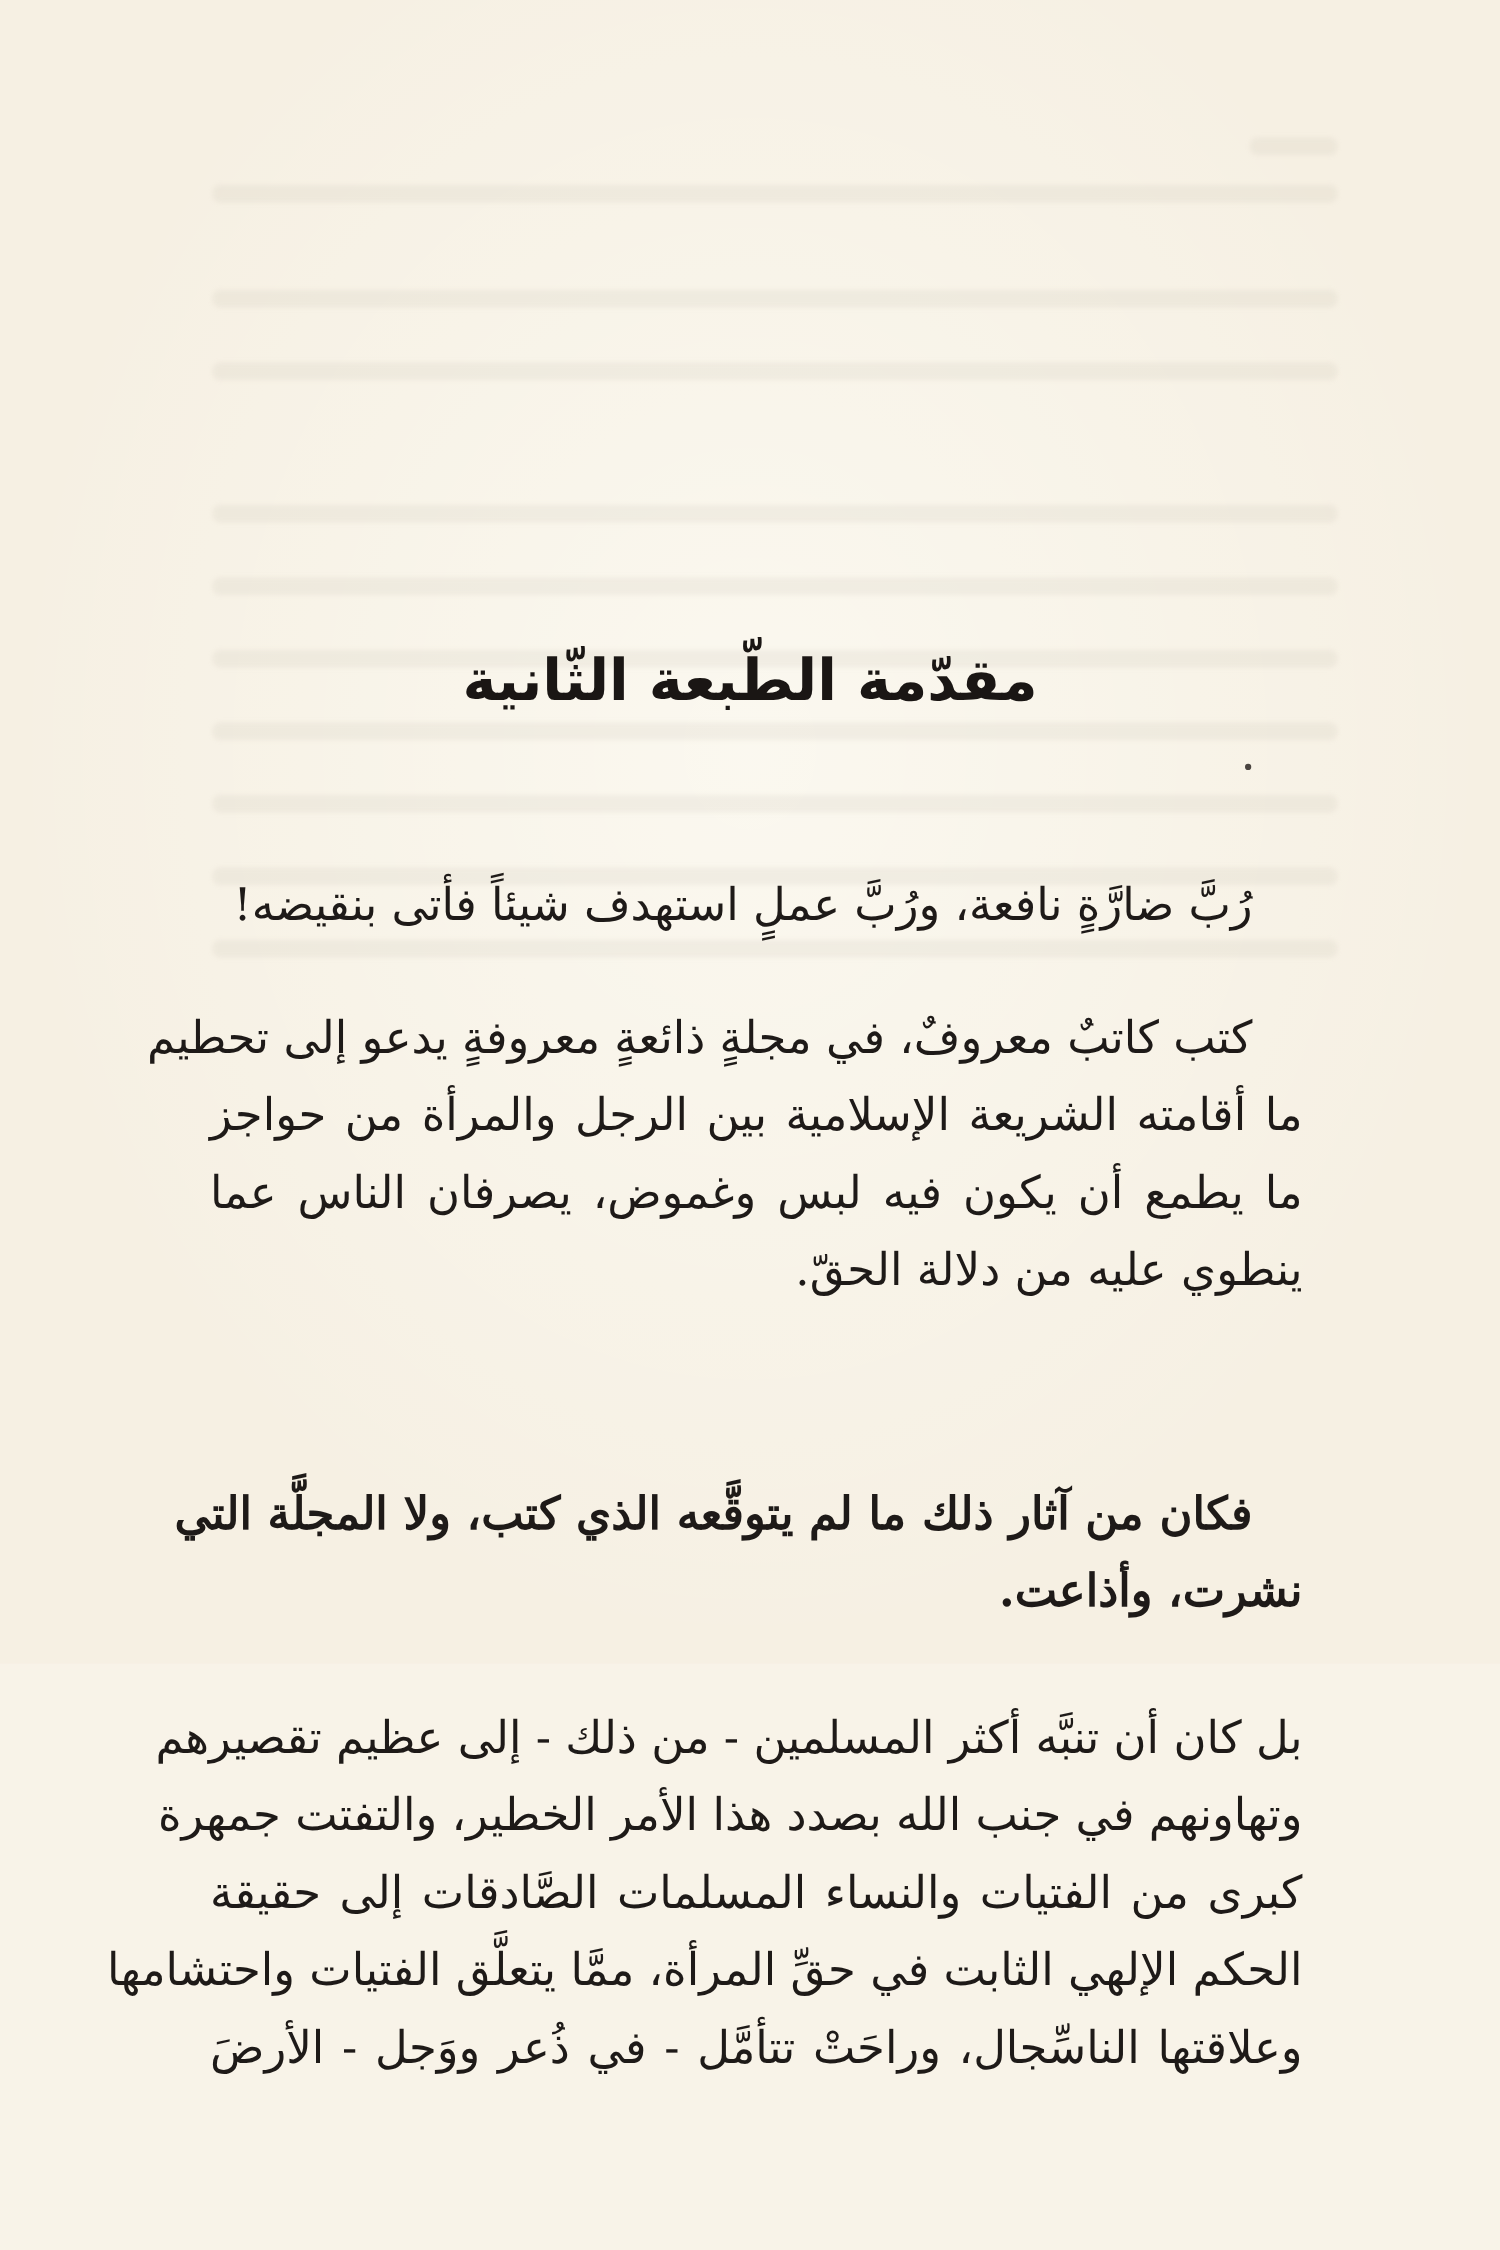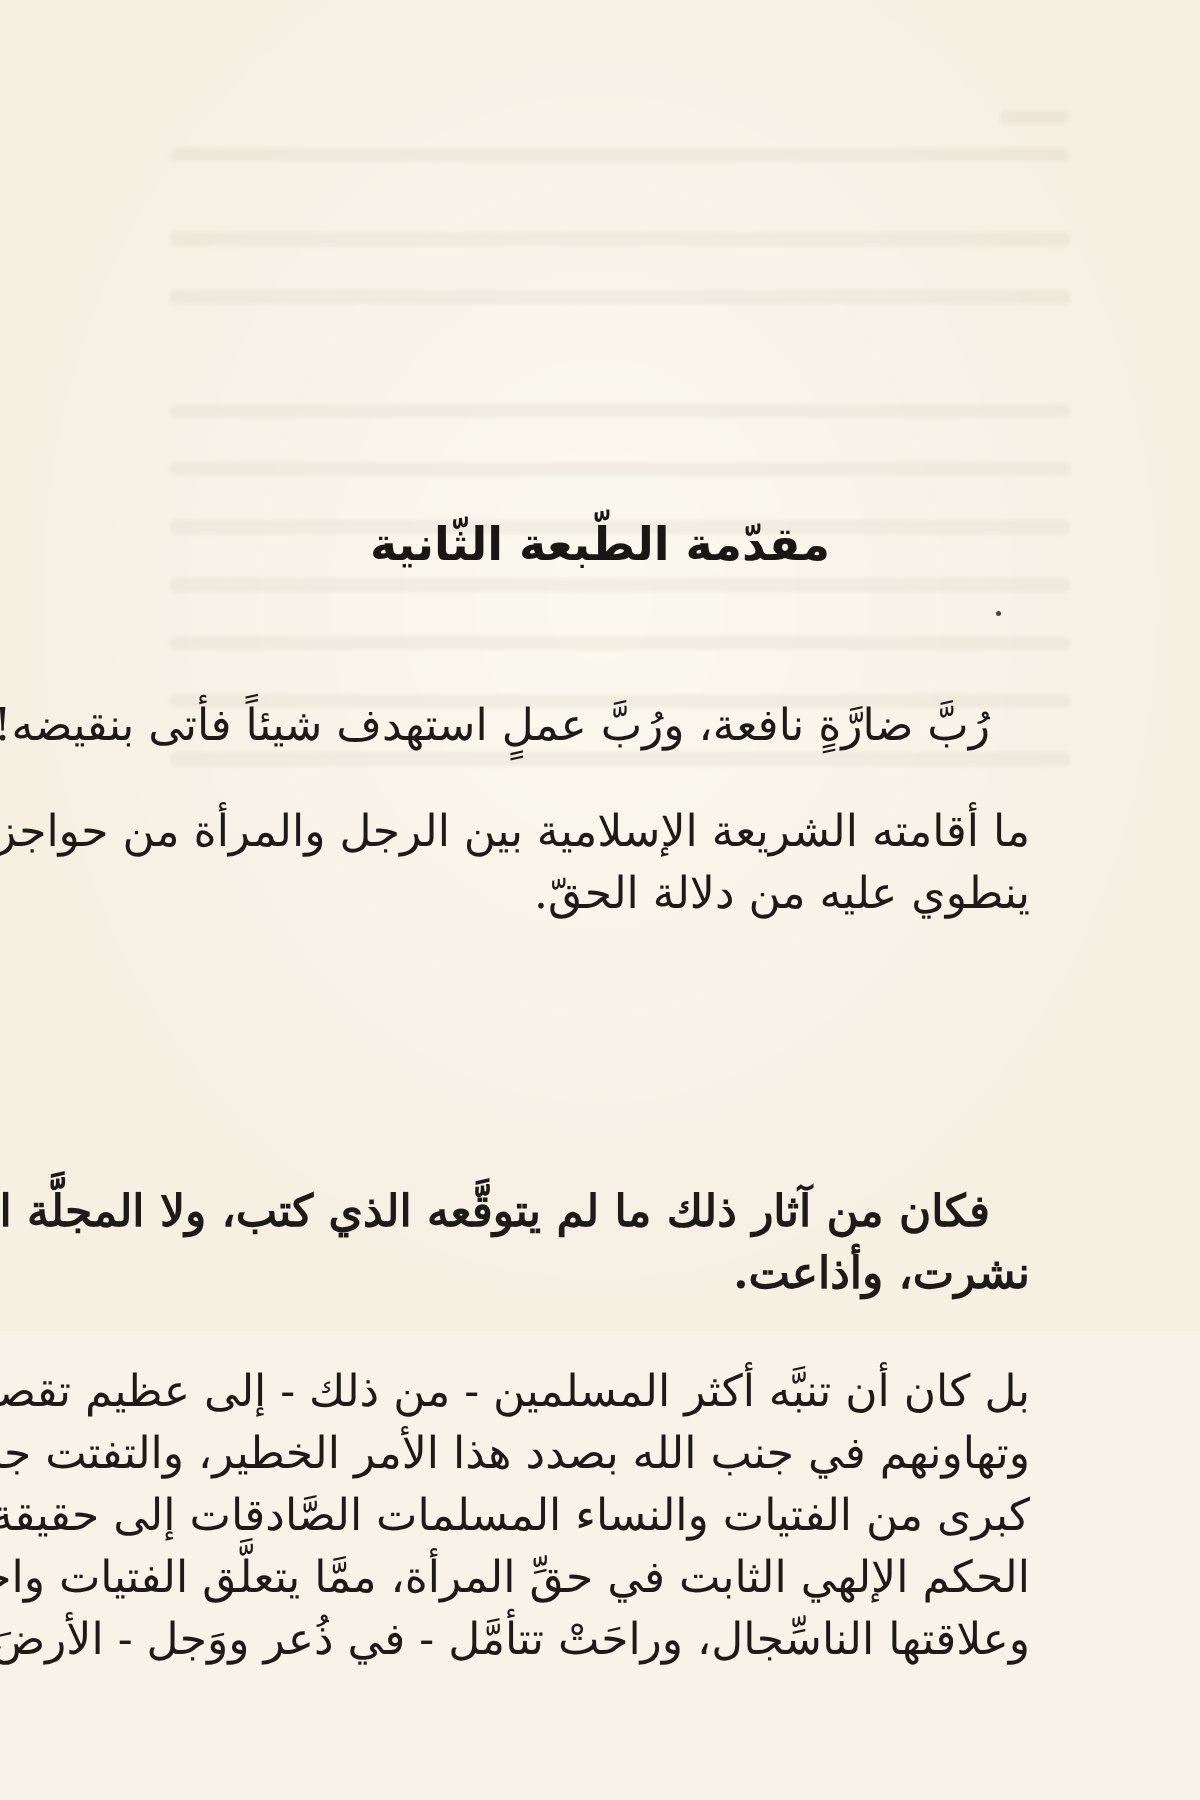--- a/index.html
+++ b/index.html
@@ -50,26 +50,26 @@
       position: absolute;
       left: 996px;
       top: 611px;
       width: 5px;
       height: 5px;
       border-radius: 50%;
       background: #4a4440;
     }
     .text-block {
       position: absolute;
-      left: 156px;
+      left: 168px;
       width: 874px;
       direction: rtl;
       text-align: justify;
       text-align-last: right;
-      font-size: 44px;
+      font-size: 36px;
       line-height: 62px;
       color: #1e1a18;
     }
     .text-block .line {
       display: block;
       white-space: nowrap;
       text-align: justify;
       text-align-last: justify;
       height: 62px;
     }
@@ -99,21 +99,23 @@
 
   <h1 class="title">مقدّمة الطّبعة الثّانية</h1>
 
   <div class="stray-dot"></div>
 
   <div class="text-block" style="top:694px;">
     <span class="line first last">رُبَّ ضارَّةٍ نافعة، ورُبَّ عملٍ استهدف شيئاً فأتى بنقيضه!</span>
   </div>
 
   <div class="text-block" style="top:800px;">
+    <span class="line first">كتب كاتبٌ معروفٌ، في مجلةٍ ذائعةٍ معروفةٍ يدعو إلى تحطيم</span>
     <span class="line">ما أقامته الشريعة الإسلامية بين الرجل والمرأة من حواجز</span>
+    <span class="line">ما يطمع أن يكون فيه لبس وغموض، يصرفان الناس عما</span>
     <span class="line last">ينطوي عليه من دلالة الحقّ.</span>
   </div>
 
   <div class="text-block" style="top:1180px;font-weight:bold;">
     <span class="line first">فكان من آثار ذلك ما لم يتوقَّعه الذي كتب، ولا المجلَّة التي</span>
     <span class="line last">نشرت، وأذاعت.</span>
   </div>
 
   <div class="text-block" style="top:1360px;">
     <span class="line">بل كان أن تنبَّه أكثر المسلمين - من ذلك - إلى عظيم تقصيرهم</span>

